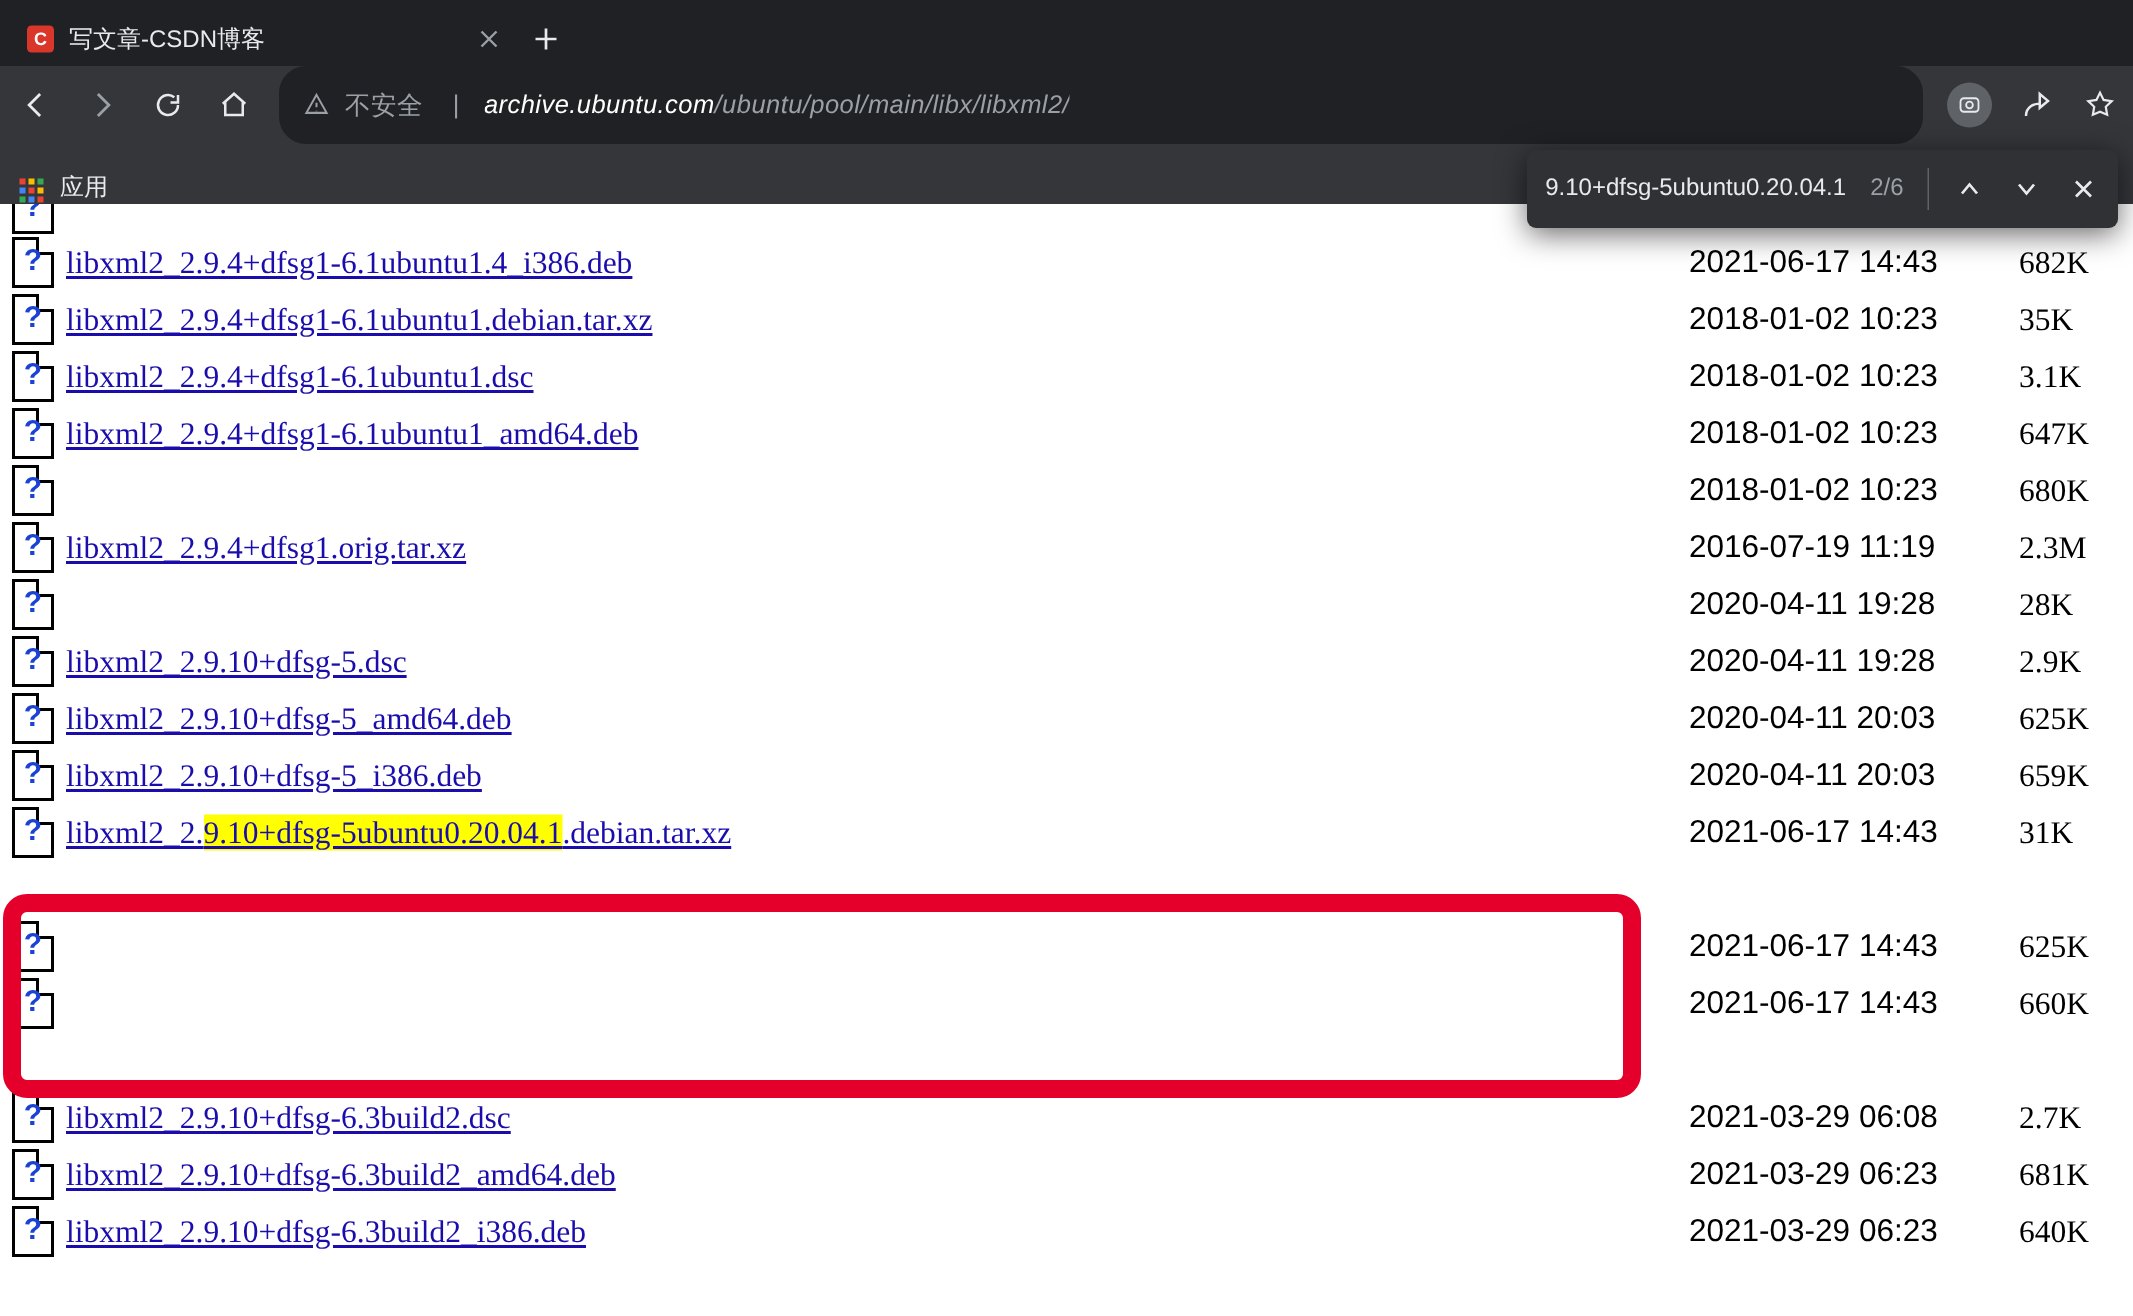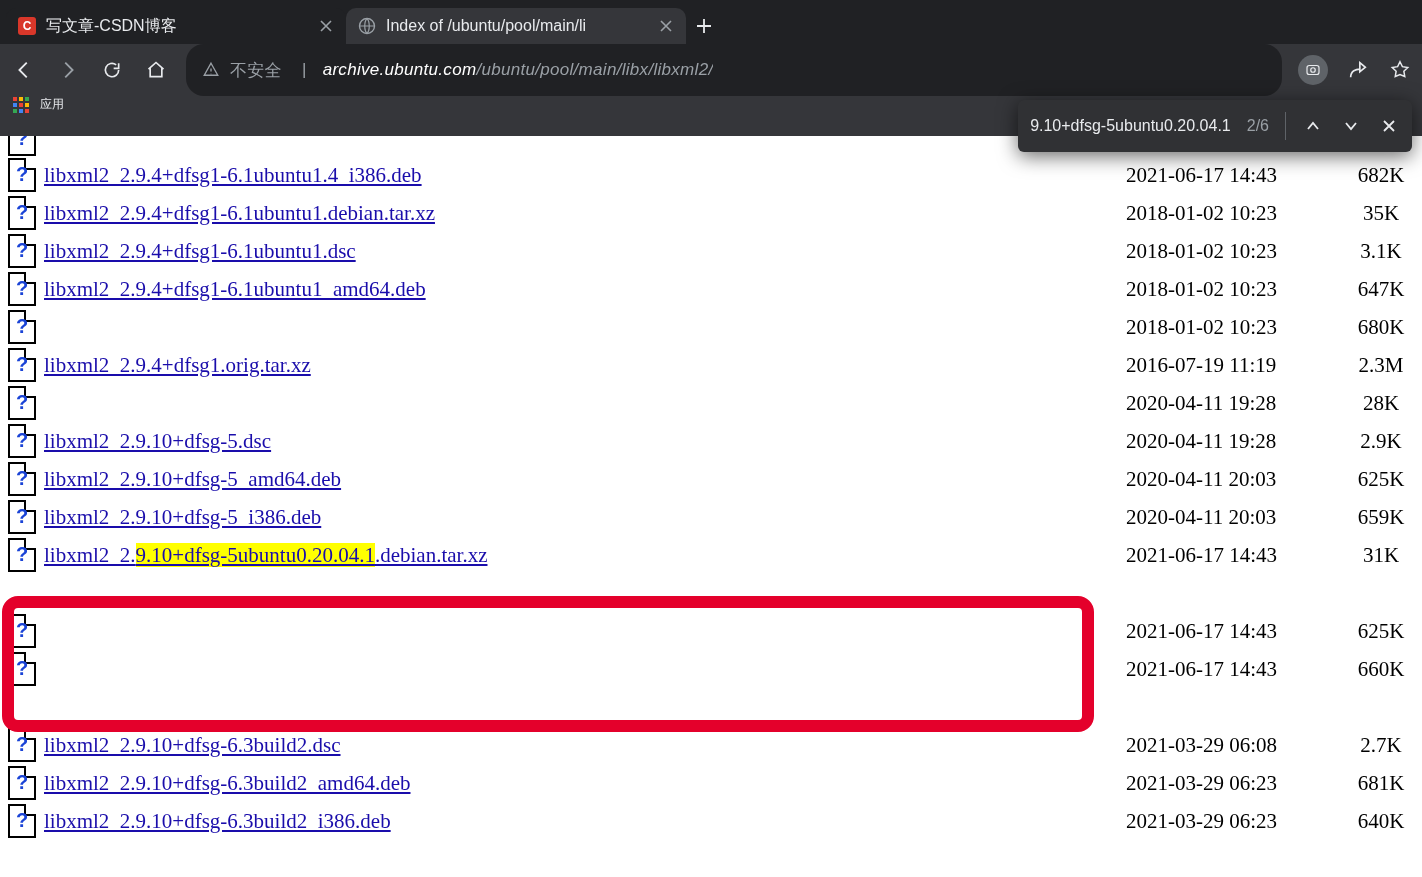--- a/index.html
+++ b/index.html
@@ -55,21 +55,21 @@
   }
   .omnibox .sec-icon { color: var(--chrome-text-dim); display:flex; align-items:center; gap:6px; }
   .omnibox .url { color: var(--chrome-text-dim); white-space: nowrap; overflow: hidden; font-style: italic;}
   .omnibox .url .host { color: #fff; }
   .omnibox .security-label { color: var(--chrome-text-dim); margin-right:4px;}
   .omnibox .sep { color: var(--chrome-text-dim); margin: 0 6px;}
   .right-icons { display:flex; gap: 18px; align-items:center; }
   .right-icons .ri { width:24px; height:24px; color: var(--chrome-text); display:flex; align-items:center; justify-content:center;}
   .right-icons .ri.circle { width:30px;height:30px;border-radius:50%;background:#5f6368;}
 
-  .bookmarks { height: 40px; display:flex; align-items:flex-start; padding: 0 12px; gap:10px; background: var(--chrome-tab-active); font-size:12px;}
+  .bookmarks { height: 40px; display:flex; align-items:flex-end; padding: 0 12px; gap:10px; background: var(--chrome-tab-active); font-size:16px;}
   .bookmarks .apps-icon { width:18px; height:18px; }
 
   
   .findbar {
     position: absolute; top: 100px; right: 10px;
     height: 52px; background: #303134; color:#e8eaed;
     border-radius: 6px; box-shadow: 0 4px 20px rgba(0,0,0,.6);
     display:flex; align-items:center; padding: 0 12px; gap:16px; font-size:16px;
     z-index: 50;
   }
@@ -91,52 +91,38 @@
     background:#fff; border-left:2px solid #000; border-bottom:2px solid #000;
   }
   .file-icon .q {
     position:absolute; left:50%; top:50%; transform:translate(-50%,-52%);
     font: 700 20px Arial; color:#1a43d6;
   }
   .name { color: var(--link-blue); text-decoration: underline; }
   .name .hl { background: var(--highlight-yellow); }
   .name .hl-active { background: var(--highlight-orange); }
   .spacer { flex: 1 1 auto; }
-  .date { width: 220px; white-space: pre; color:#000; font-family: Liberation Serif, serif;}
-  .size { width: 70px; text-align: center; color:#000; font-family: "Times New Roman", serif;}
+  .date { width: 220px; white-space: pre; color:#000; font-family: Liberation Sans, sans-serif;}
+  .size { width: 70px; text-align: left; color:#000; font-family: "Times New Roman", serif;}
 
   
   .red-box {
     position: absolute; border: 12px solid var(--red-box); border-radius: 16px;
     pointer-events: none; z-index: 20;
   }
   .red-box.r1 { left: 2px; top: 596px; width: 1092px; height: 136px; }
 </style>
 </head>
 <body>
 
 <div class="chrome">
   <div class="tab-strip">
     <div class="tab">
       <span class="favicon" style="background:#d9372a;color:#fff;font:700 12px Arial;border-radius:3px;">C</span>
       <span class="title">写文章-CSDN博客</span>
-      <span class="close">
-        <svg viewBox="0 0 16 16" width="16" height="16">
-            <path d="M3 3l10 10M13 3L3 13" stroke="currentColor" stroke-width="1.6" fill="none"></path>
-          </svg>
-      </span>
-    </div>
-    <div class="tab active">
-      <span class="favicon">
-        <svg viewBox="0 0 18 18" width="18" height="18">
-            <circle cx="9" cy="9" r="7.5" fill="none" stroke="#9aa0a6" stroke-width="1.4"></circle>
-            <path d="M1.5 9h15M9 1.5c3 3 3 12 0 15M9 1.5c-3 3-3 12 0 15" fill="none" stroke="#9aa0a6" stroke-width="1.2"></path>
-          </svg>
-      </span>
-      <span class="title">Index of /ubuntu/pool/main/li</span>
       <span class="close">
         <svg viewBox="0 0 16 16" width="16" height="16">
             <path d="M3 3l10 10M13 3L3 13" stroke="currentColor" stroke-width="1.6" fill="none"></path>
           </svg>
       </span>
     </div>
     <div class="new-tab" title="New tab">
       <svg viewBox="0 0 18 18" width="18" height="18">
           <path d="M9 2v14M2 9h14" stroke="currentColor" stroke-width="1.8"></path>
         </svg>

